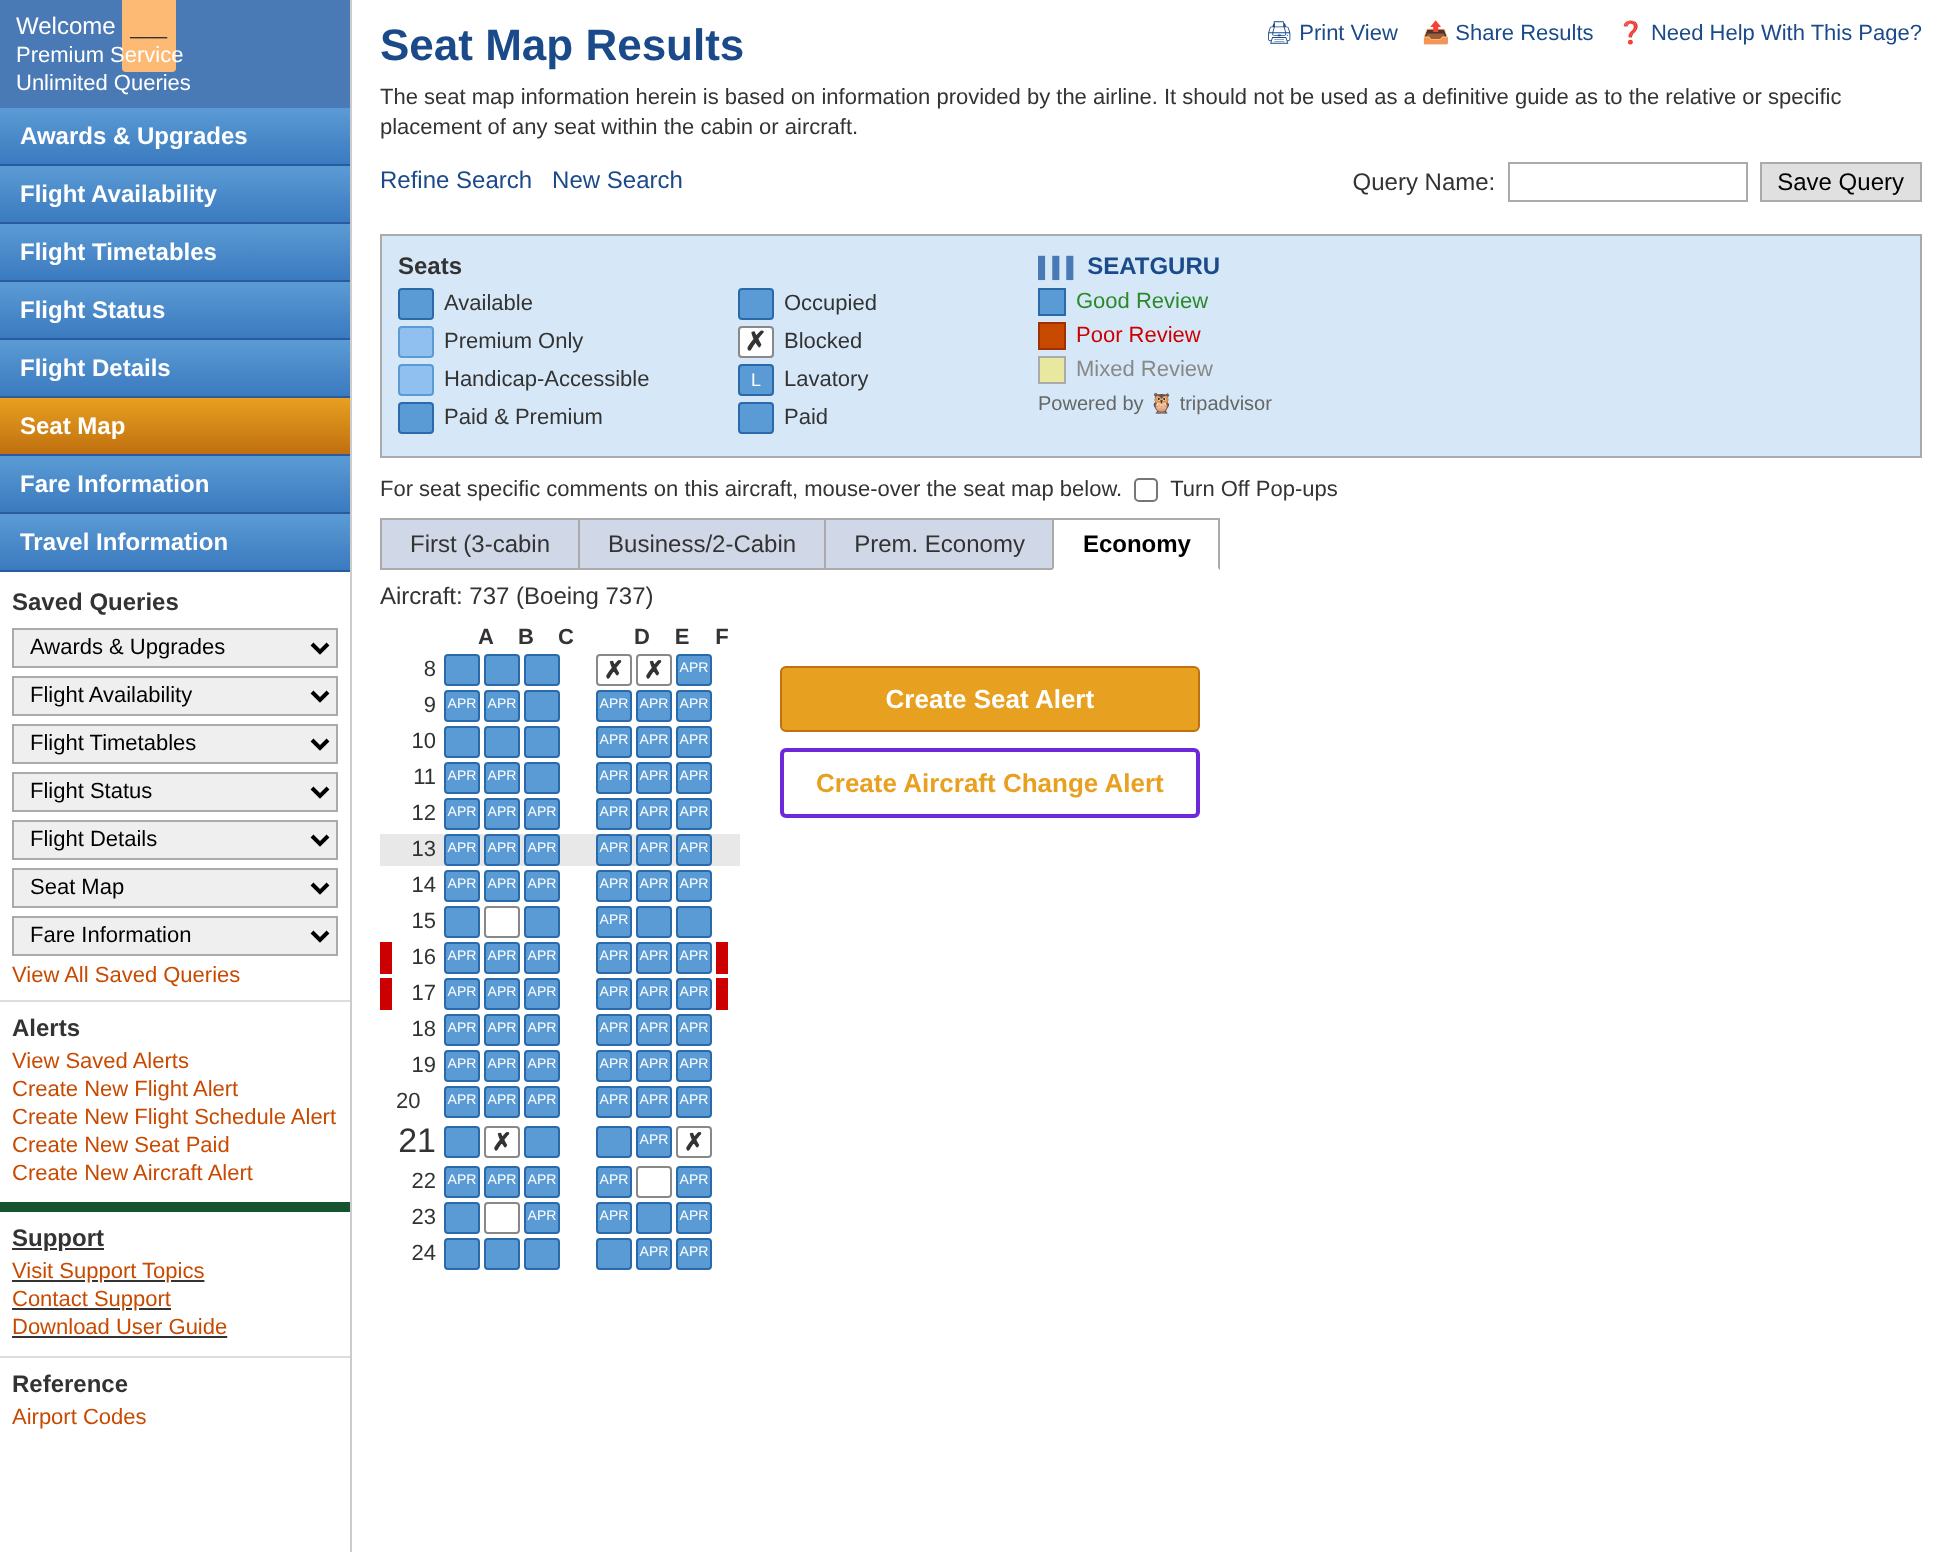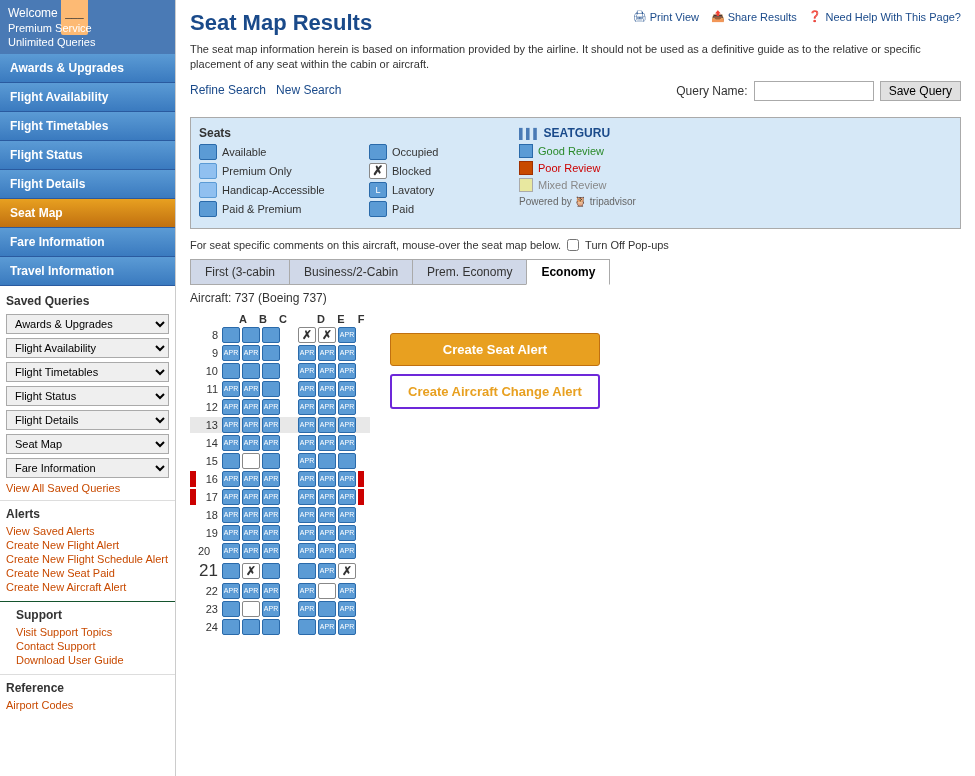--- a/index.html
+++ b/index.html
@@ -19,21 +19,21 @@
     
     .sidebar-section { padding: 8px 6px 4px; }
     .sidebar-section-title { font-weight: bold; font-size: 12px; color: #333; margin-bottom: 6px; }
     
     .saved-queries-dropdown { width: 100%; border: 1px solid #aaa; padding: 2px 4px; font-size: 11px; margin-bottom: 4px; }
     
     .alerts-section { padding: 6px 6px; border-top: 1px solid #ddd; }
     .alerts-title { font-weight: bold; font-size: 12px; margin-bottom: 4px; }
     .sidebar-link { display: block; color: #c84a00; font-size: 11px; text-decoration: none; margin-bottom: 2px; cursor: pointer; }
     
-    .support-section { padding: 6px 16px; border-top: 1px solid #14532d; }
+    .support-section { padding: 6px 6px; border-top: 5px solid #14532d; text-decoration: underline; }
     .support-title { font-weight: bold; font-size: 12px; margin-bottom: 4px; }
     
     .reference-section { padding: 6px 6px; border-top: 1px solid #ddd; }
     .reference-title { font-weight: bold; font-size: 12px; margin-bottom: 4px; }
     
     
     .main { flex: 1; padding: 10px 14px; }
     
     .page-header { display: flex; align-items: flex-start; justify-content: space-between; margin-bottom: 6px; }
     .page-title { font-size: 22px; font-weight: bold; color: #1a4a8a; }

